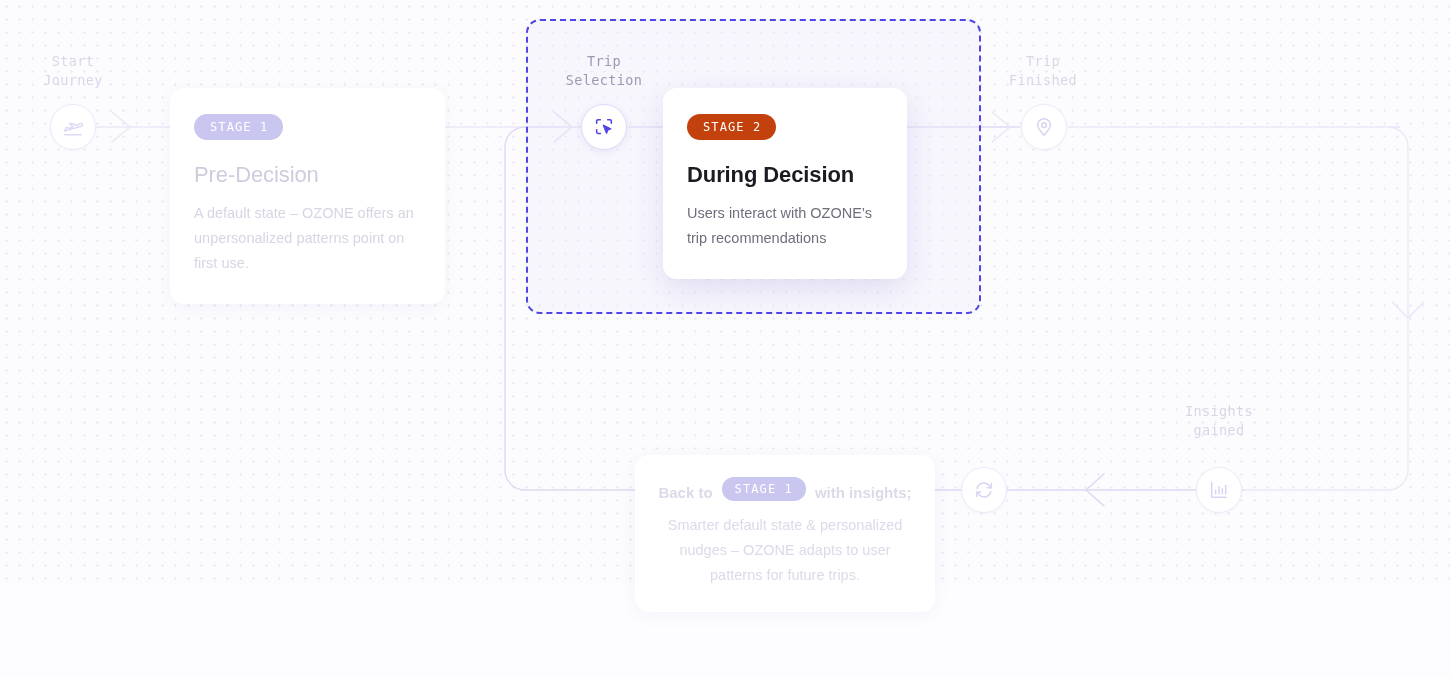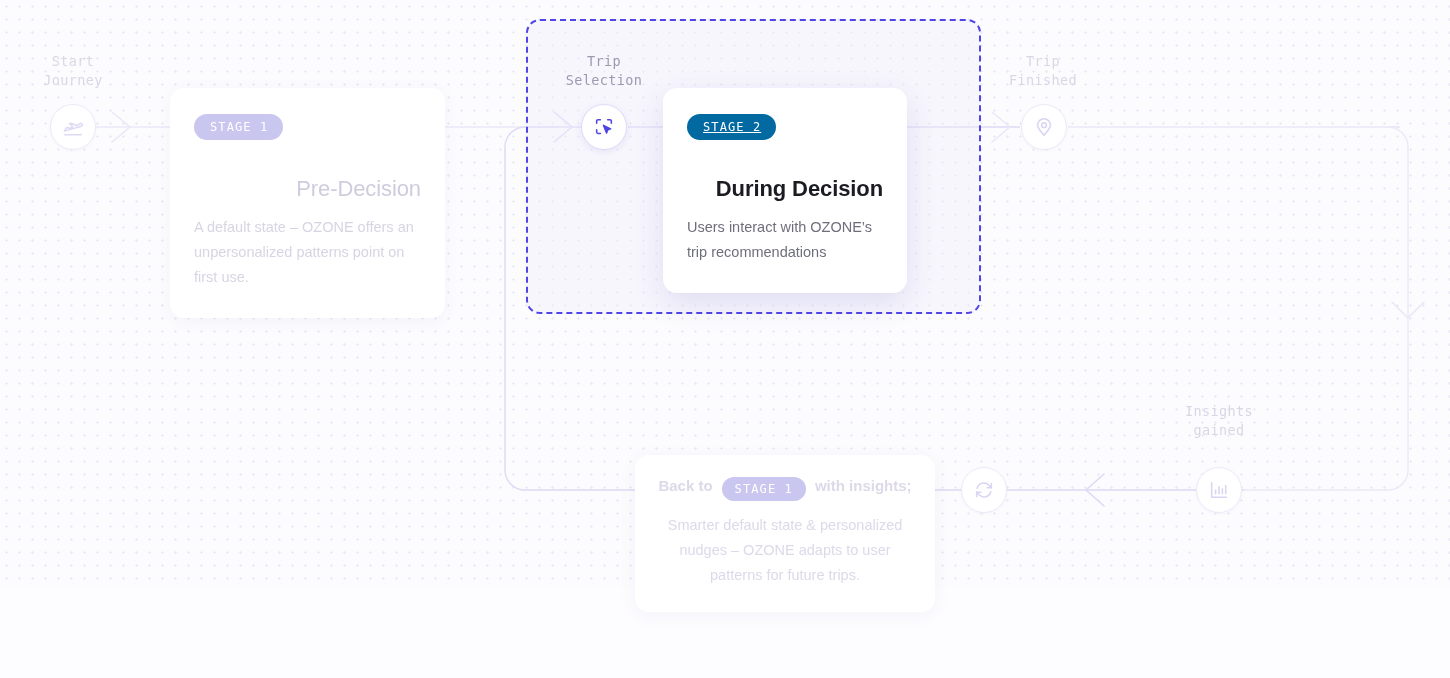--- a/index.html
+++ b/index.html
@@ -93,28 +93,27 @@
     display: inline-block;
     font-family: "DejaVu Sans Mono", "Liberation Mono", monospace;
     font-size: 12px;
     letter-spacing: 1.1px;
     color: #ffffff;
     border-radius: 999px;
     padding: 7px 15px 7px 16px;
     line-height: 1;
   }
   .badge.soft   { background: #c9c6f0; }
-  .badge.strong { background: #0369a1; text-decoration: underline; }
+  .badge.strong { background: #c2410c; }
 
   .card-title {
-    margin-top: 36px;
+    margin-top: 22px;
     font-size: 22px;
     font-weight: 700;
     letter-spacing: -0.1px;
-    text-align: right;
   }
   .card.muted    .card-title { color: #cfcddd; font-weight: 400; }
   .card.featured .card-title { color: #1b1b22; }
 
   .card-body {
     margin-top: 13px;
     font-size: 14.5px;
     line-height: 25px;
   }
   .card.muted    .card-body { color: #d7d5e3; }
@@ -131,21 +130,21 @@
     box-shadow: 0 3px 18px rgba(92, 80, 170, 0.06);
     padding: 22px 20px 24px 20px;
     text-align: center;
     z-index: 5;
   }
   .loop-line1 {
     font-size: 15px;
     font-weight: 700;
     color: #ddd9e9;
     display: flex;
-    align-items: flex-start;
+    align-items: flex-end;
     justify-content: center;
     gap: 9px;
     white-space: nowrap;
   }
   .loop-line1 .badge { font-weight: 400; padding: 6px 13px; }
   .loop-body {
     margin-top: 12px;
     font-size: 14.5px;
     line-height: 25px;
     color: #ddd9e9;

